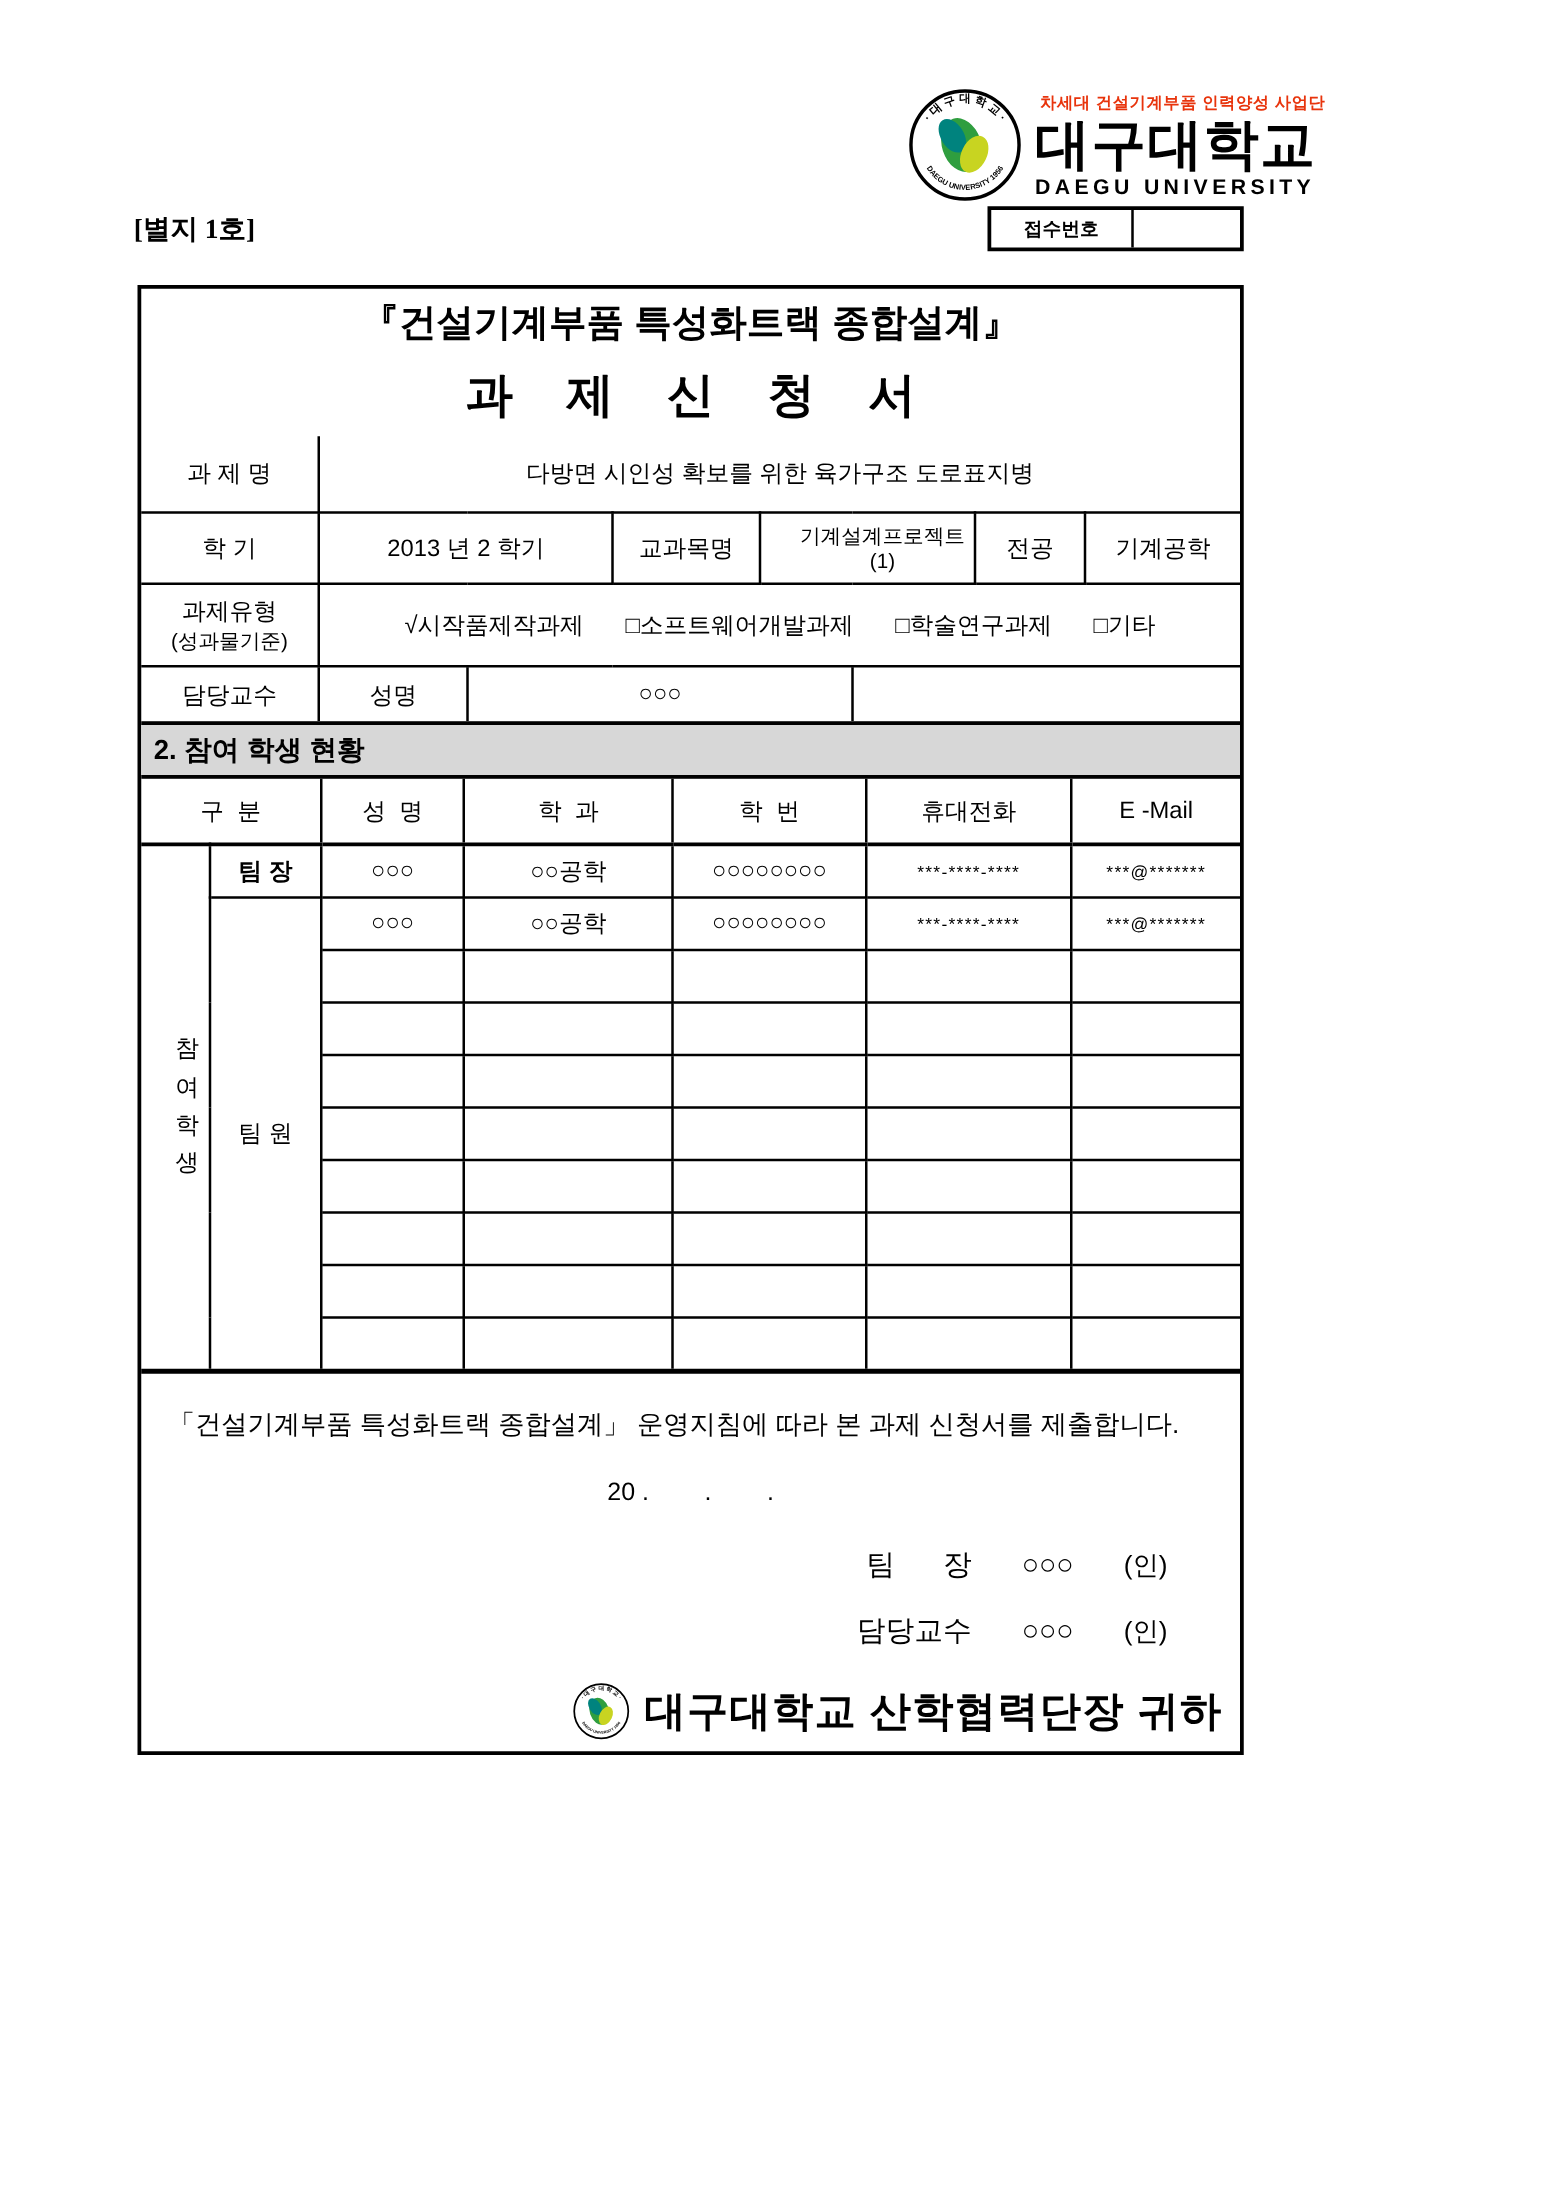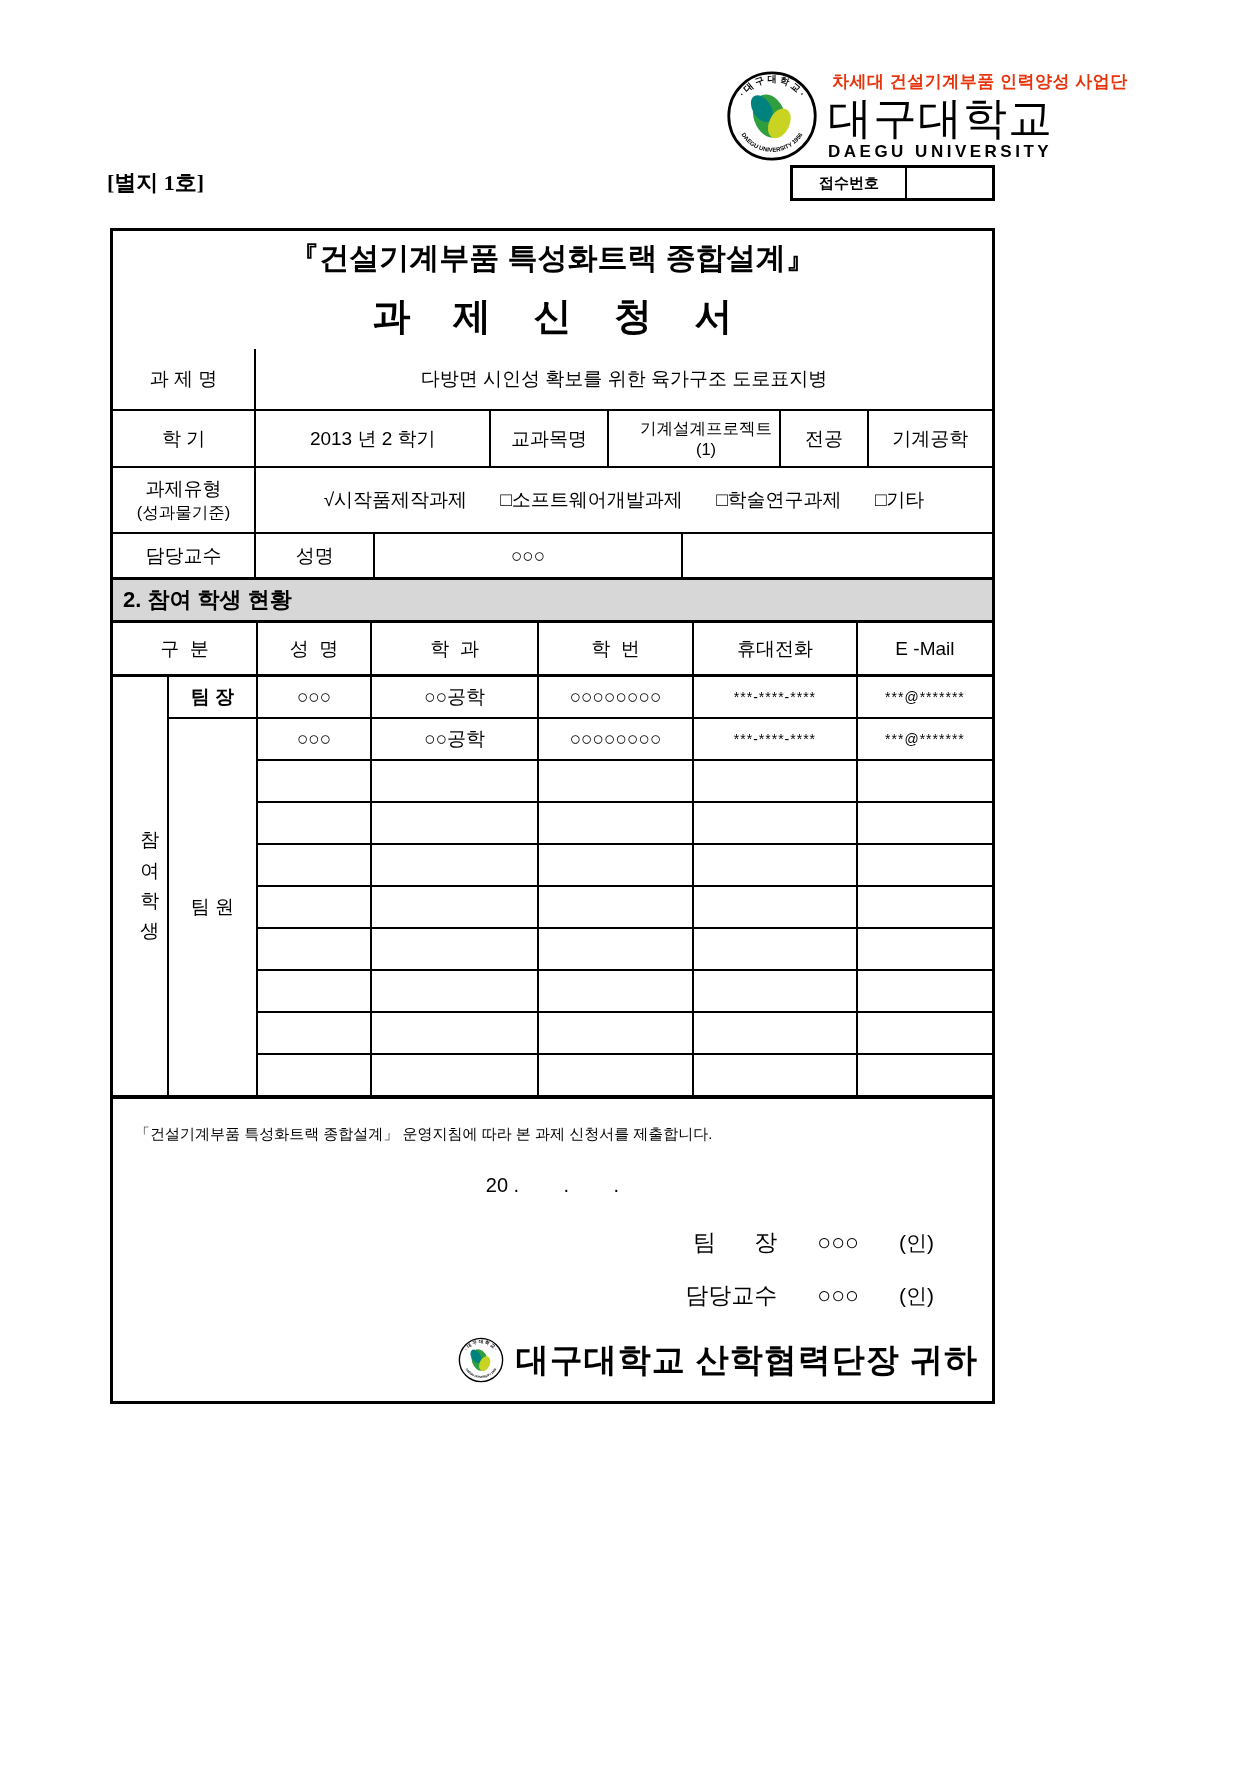--- a/index.html
+++ b/index.html
@@ -5,22 +5,22 @@
   html,body { margin:0; padding:0; background:#fff; }
   .page {
     position:relative; width:1241px; height:1766px; background:#fff;
     font-family:"Liberation Sans","DejaVu Sans",sans-serif; color:#000; overflow:hidden;
   }
   
   .brand { position:absolute; top:70px; left:726px; display:flex; align-items:center; gap:10px; }
   .seal  { width:92px; height:92px; display:block; }
   .seal-small { width:46px; height:46px; display:block; }
   .brand-text  { display:flex; flex-direction:column; align-items:flex-start; }
-  .brand-small { font-size:17px; font-weight:700; letter-spacing:.5px; margin:0 0 3px 4px; }
-  .brand-big   { font-size:44px; font-weight:400; line-height:1; letter-spacing:1px;text-align:center; }
+  .brand-small { font-size:13px; font-weight:700; letter-spacing:.5px; margin:0 0 3px 4px; }
+  .brand-big   { font-size:44px; font-weight:700; line-height:1; letter-spacing:1px;text-align:center; }
   .brand-eng   { font-size:17px; font-weight:700; letter-spacing:3.5px; margin-top:2px; }
   
   .page-label { position:absolute; top:168px; left:107px; font-size:22px; font-weight:700;
                 font-family:"Liberation Serif","DejaVu Serif",serif; }
   .receipt { position:absolute; top:165px; left:790px; width:205px; height:36px;
              border:3px solid #000; display:flex; background:#fff; box-sizing:border-box; }
   .receipt-label { width:112px; border-right:2px solid #000; display:flex; align-items:center;
                    justify-content:center; font-weight:700; font-size:15px; }
   .receipt-value { flex:1; }
   
@@ -46,21 +46,21 @@
   .t1 .typelabel div:first-child{font-size:19px} .t1 .typelabel div:last-child{font-size:16.5px}
   .t1 .options { font-size:19px; }
   .t1 .options span { margin:0 14px; white-space:nowrap; }
   .t2 th { height:51px; border-bottom:3px solid #000; font-weight:400; }
   .t2 td { height:40px; }
   .t2 .meta { font-size:14px; letter-spacing:1px; }
   .t2 .leader { font-weight:700; }
   .t2 .vert { font-size:19px; line-height:1.6;padding-left:22px; }
   
   .statement { border-top:4px solid #000; height:306px; box-sizing:border-box; }
-  .stmt-text { margin:26px 18px 0 22px; font-size:15px; font-weight:500; }
+  .stmt-text { margin:26px 18px 0 22px; font-size:21px; font-weight:500; }
   .date-line { text-align:center; margin-top:30px; font-size:20px; }
   .sig-row { display:flex; justify-content:flex-end; align-items:center;
              gap:40px; padding-right:58px; font-size:23px; }
   .sig-row.first { margin-top:30px; }
   .sig-row.second { margin-top:22px; }
   .sig-seal { font-size:21px; }
   .recipient-row { display:flex; justify-content:flex-end; align-items:center; gap:12px;
                    margin-top:26px; padding-right:14px; }
   .recipient { font-size:33px; font-weight:800; letter-spacing:1px; }
 </style>

